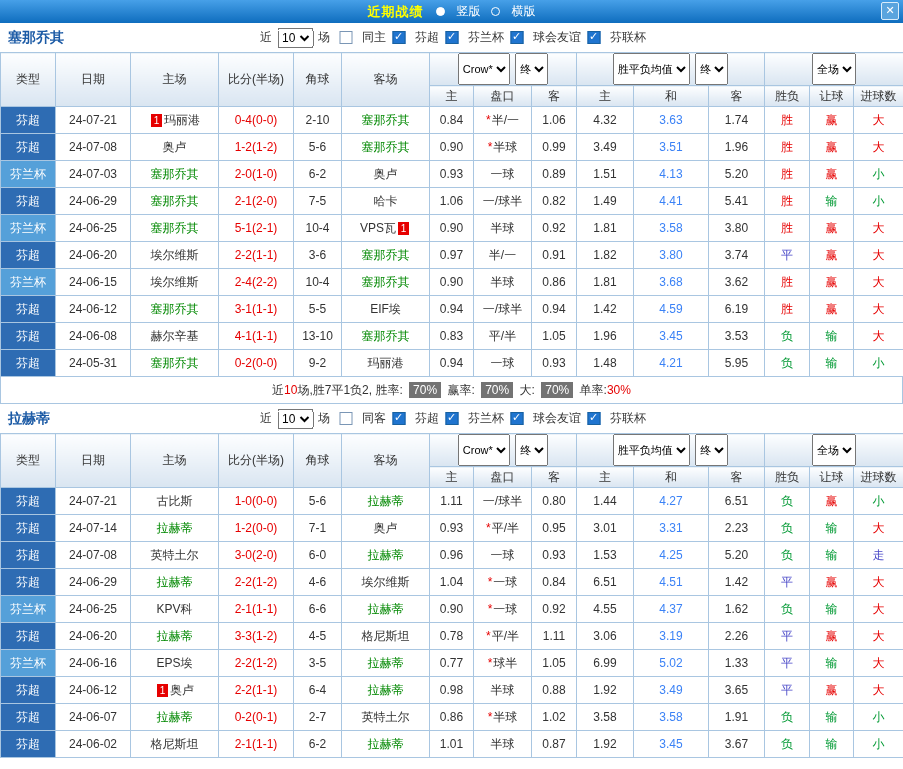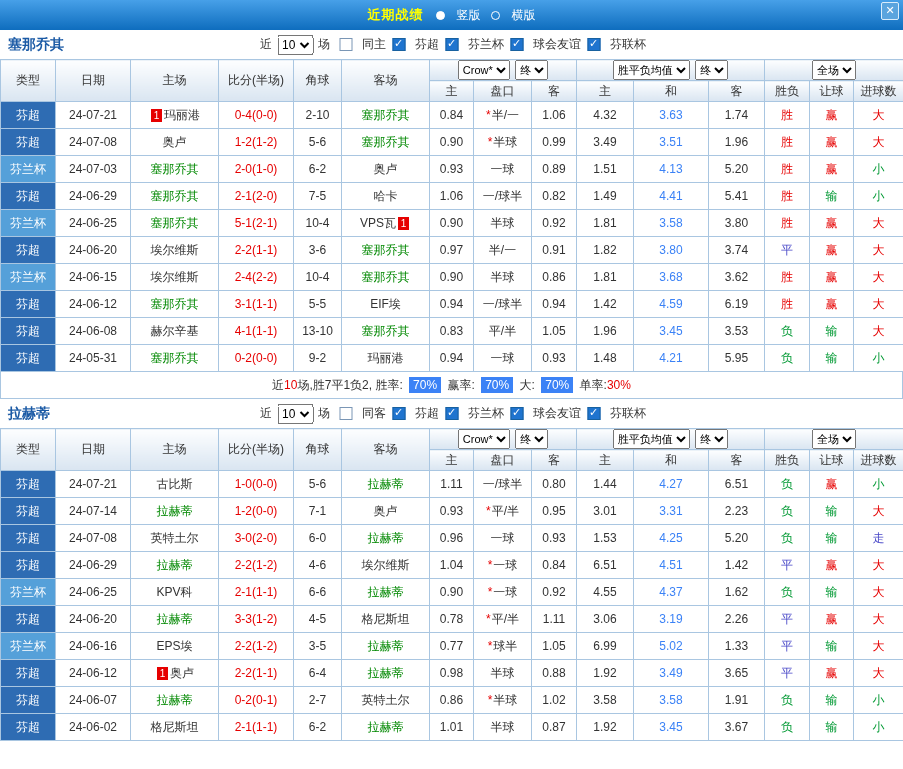--- a/index.html
+++ b/index.html
@@ -4,21 +4,21 @@
 <style>
   * { box-sizing: border-box; }
   html,body { margin:0; padding:0; background:#fff; }
   body {
     width:903px; height:769px; overflow:hidden;
     font-family:"Liberation Sans","DejaVu Sans",sans-serif;
     font-size:12px; color:#333;
   }
   
   .titlebar {
-    height:30px; position:relative;
+    height:23px; position:relative;
     background:linear-gradient(#47a0e8,#0e6dbe);
     display:flex; align-items:center; justify-content:center; gap:12px; color:#fff;
   }
   .page-title { color:#ffff00; font-weight:bold; font-size:13px; letter-spacing:1px; }
   .radio-item { display:inline-flex; align-items:center; gap:12px; cursor:pointer; }
   .radio { width:9px; height:9px; border:1px solid #fff; border-radius:50%; display:inline-block; }
   .radio.selected { background:#fff; }
   .close-btn {
     position:absolute; right:4px; top:2px; width:18px; height:18px;
     line-height:15px; text-align:center; background:#5aa4de;
@@ -31,40 +31,40 @@
   .flabel { margin:0 3px; }
   .games-select { height:20px; font-size:12px; margin:0 2px; }
   .cb-item { display:inline-flex; align-items:center; gap:10px; margin-left:6px; cursor:pointer; }
   .cb { width:13px; height:13px; border:1px solid #7a96b5; background:#fff; display:inline-block; position:relative; }
   .cb.checked { background:#1f74cf; border-color:#18619f; }
   .cb.checked::after { content:"✓"; position:absolute; left:1px; top:-2px; color:#fff; font-size:11px; font-weight:bold; }
   
   table { width:903px; border-collapse:collapse; table-layout:fixed;border-radius:21px; }
   th,td { border:1px solid #a9c6e1; text-align:center; padding:0; overflow:hidden; white-space:nowrap; }
   thead th { background:linear-gradient(#fdfeff,#d9e5f1); height:21px; font-weight:normal; color:#333; }
-  thead select { font-size:11px; height:20px; margin:0 1px; vertical-align:middle; }
+  thead select { font-size:11px; height:32px; margin:0 1px; vertical-align:middle; }
   tbody td { height:27px; background:#fff; }
   .t-super { background:#2e6cb3; color:#fff; }
   .t-cup   { background:#55a0d9; color:#fff; }
   .team { color:#333; }
   .team.green { color:#008800; }
   .score { color:#e60000; }
   .draw { color:#3b82f6; }
   .c-r { color:#e60000; } .c-g { color:#009933; } .c-b { color:#4a49c8; }
   .star { color:#e60000; font-style:normal; margin-right:1px; }
   .num-badge {
     display:inline-block; background:#e60000; color:#fff; font-style:normal;
     font-size:10px; line-height:13px; min-width:11px; padding:0 1px; margin:0 2px;
   }
   
   .summary { height:27px; line-height:26px; text-align:center; border:1px solid #a9c6e1; border-top:none; }
   .summary span { white-space:pre; }
   .sum-r { color:#e60000; }
   .badge { color:#fff; padding:1px 4px; margin:0 3px; }
-  .badge-red { background:#3b82f6; }
+  .badge-red { background:#737373; }
   .badge-green { background:#00a23c; }
 </style>
 </head>
 <body>
 
 <div class="titlebar">
   <span class="page-title">近期战绩</span>
   <span id="layout-options" style="display:inline-flex;gap:10px;">
       <label class="radio-item">
         <span class="radio selected"></span>

